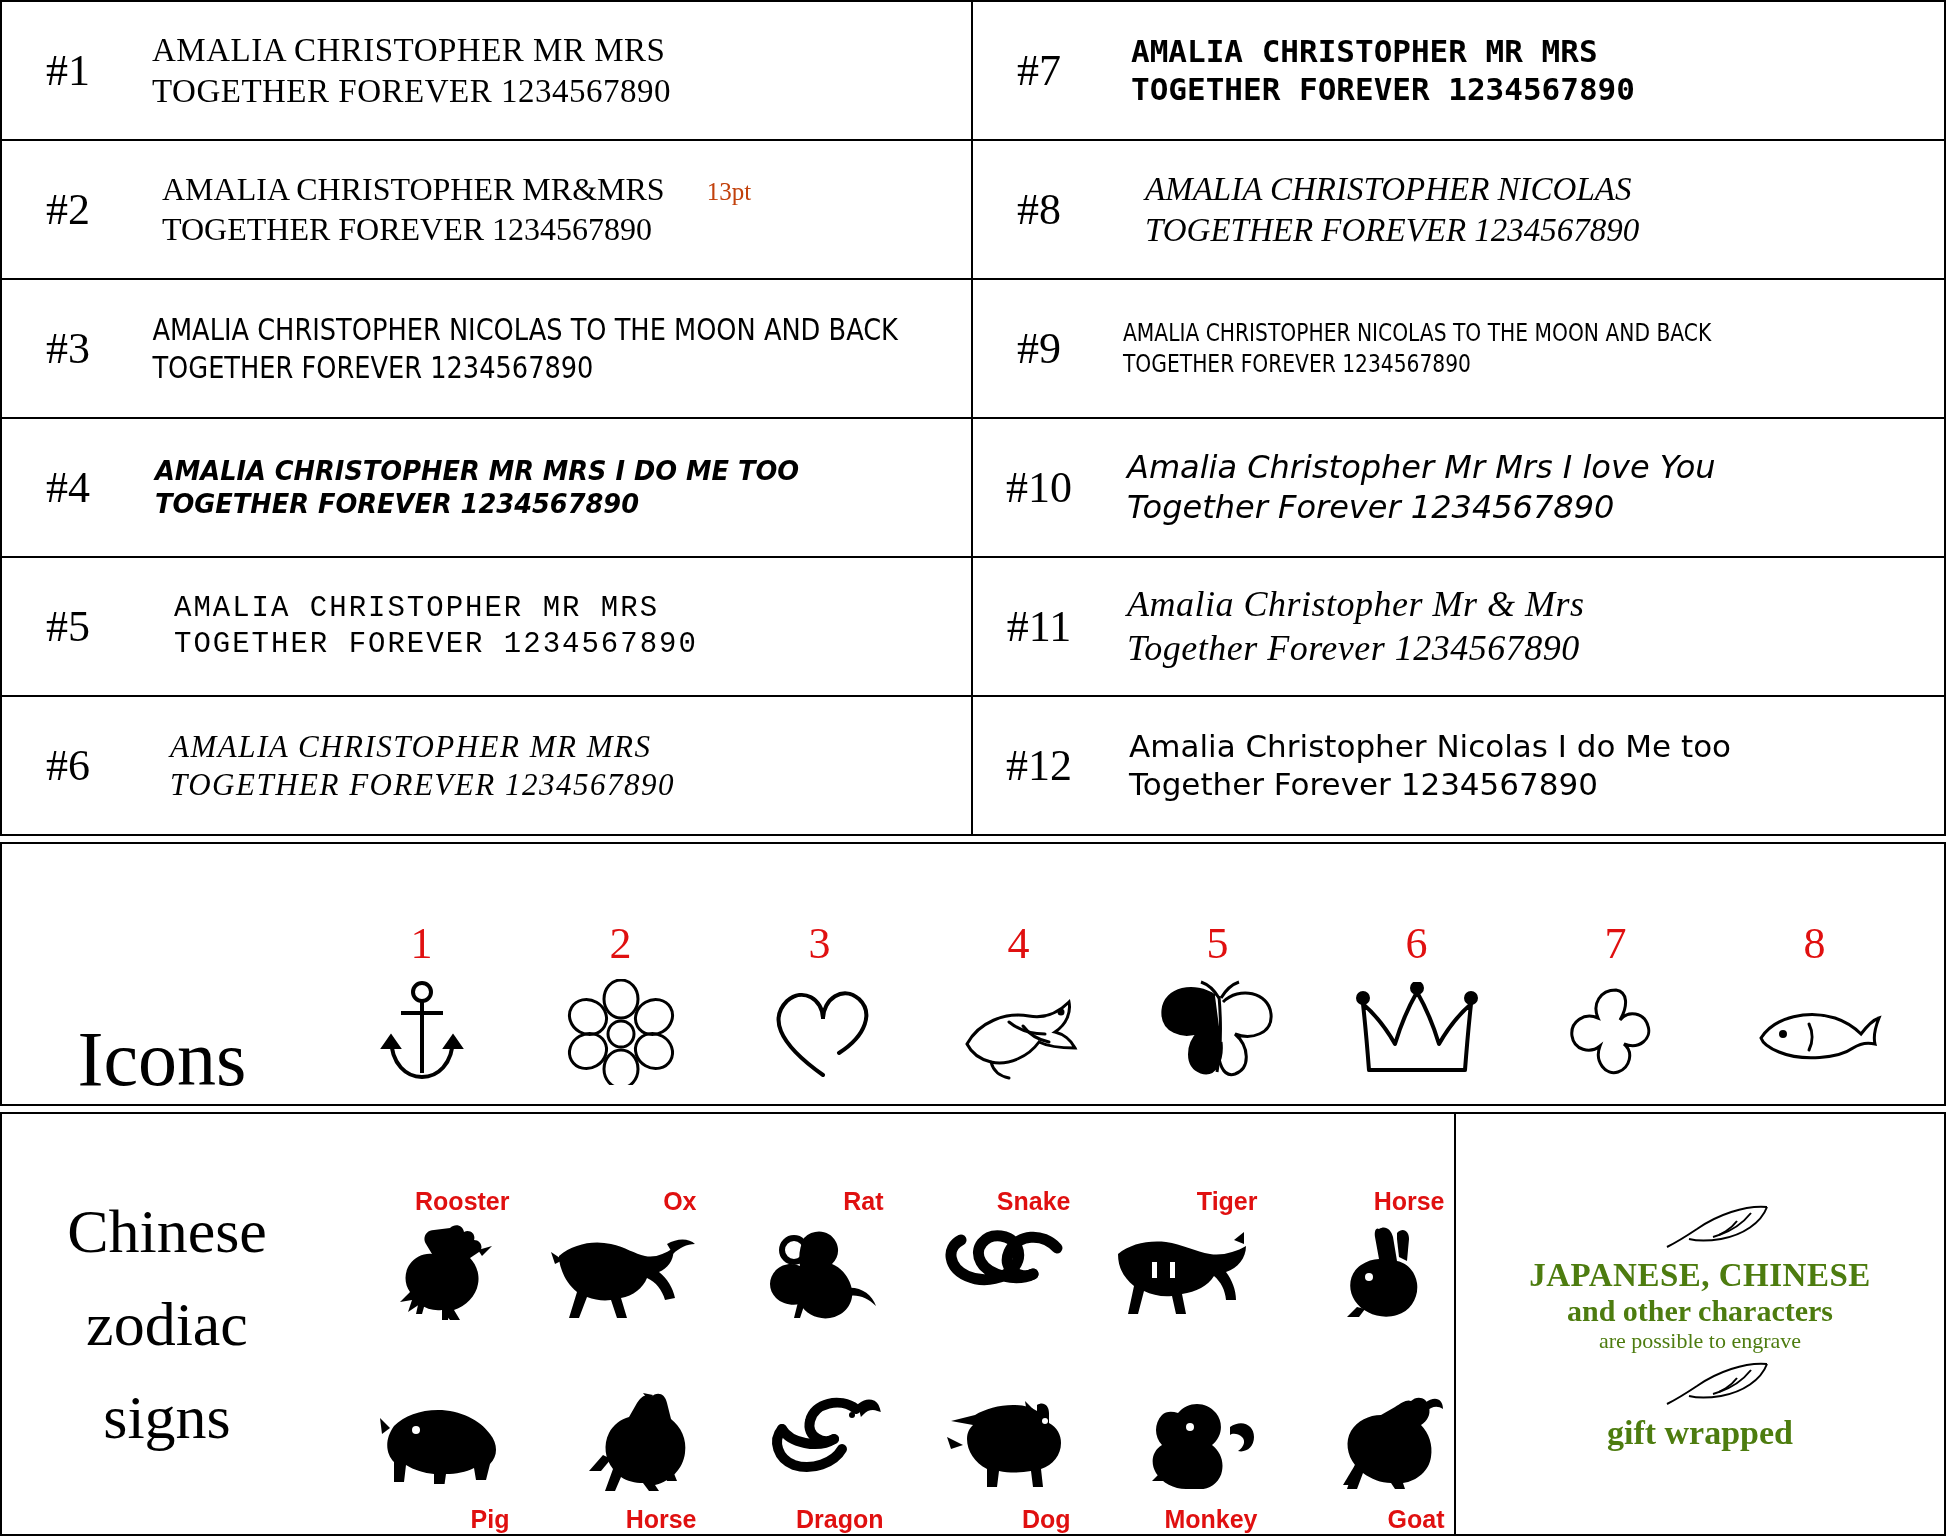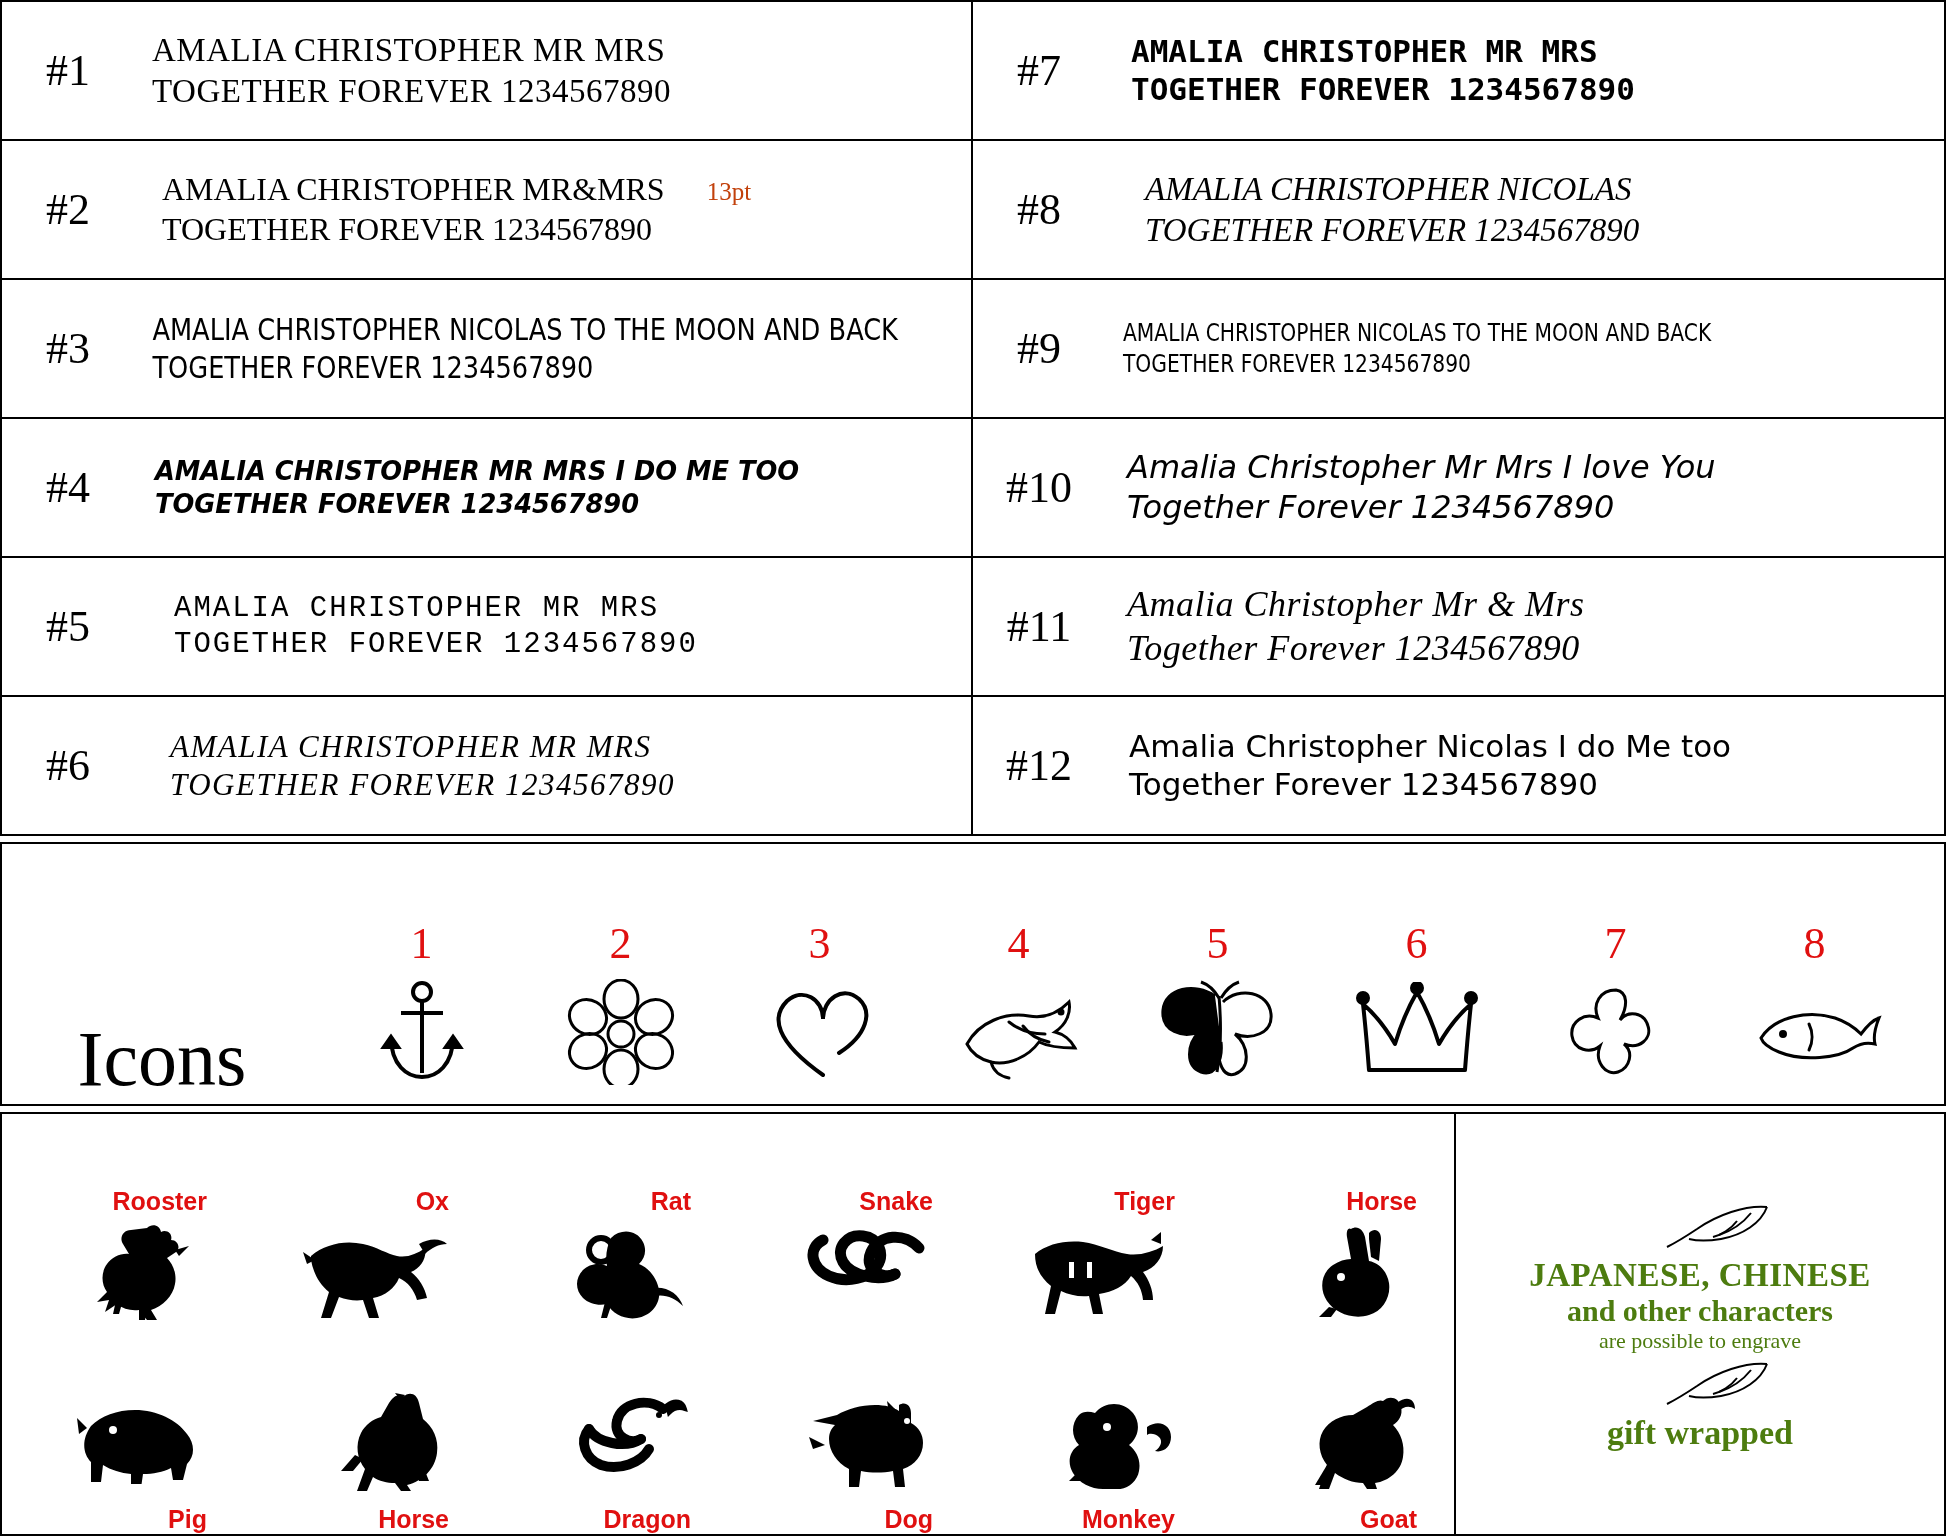--- a/index.html
+++ b/index.html
@@ -420,20 +420,25 @@
           </svg>
         </div>
       </div>
 
     </div>
   </div>
 
   <div class="bottom-block">
 
     <div class="zodiac">
+      <div class="zodiac-title">
+        <div>Chinese</div>
+        <div>zodiac</div>
+        <div>signs</div>
+      </div>
 
       <div class="zodiac-grid">
 
         <div class="z-row first">
 
           <div class="z-item">
             <div class="z-label">Rooster</div>
             <div class="z-art">
               <svg width="116" height="100" viewBox="0 0 116 100" fill="#000">
                 <path d="M56 6 c5-5 13-3 14 4 c6-3 12 2 10 8 c7 0 10 8 5 12 l-9 6 c6 6 10 16 8 26 c-2 12-12 22-24 26 l6 10 h-10 l-8-10 c-8 1-16-1-22-6 l-12 8 l4-12 l-12 2 l10-10 c-6-8-6-20 0-28 c5-7 14-11 22-10 l-6-10 c-4-6 0-14 8-14 z"></path>

